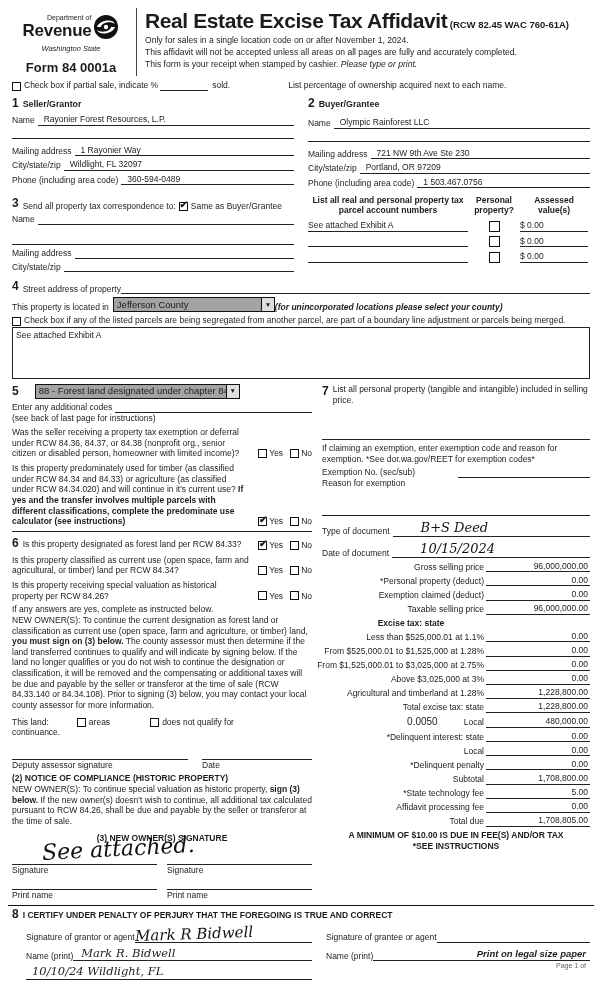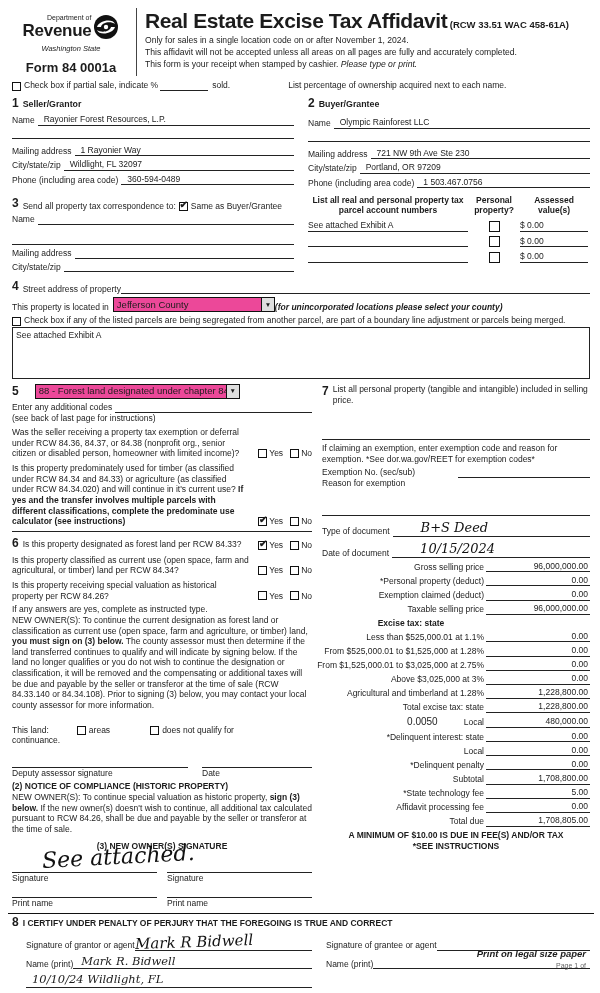--- a/index.html
+++ b/index.html
@@ -46,21 +46,21 @@
   .fieldrow .val { padding:0 4px 0 6px; white-space:nowrap; }
 
   
   .parcel-head { display:flex; font-weight:bold; text-align:center; line-height:1.15; }
   .parcel-row { display:flex; align-items:flex-end; margin-top:4px; }
   .pcol1 { width:160px; }
   .pcol2 { width:52px; display:flex; justify-content:center; }
   .pcol3 { width:68px; }
 
   
-  .dd { display:inline-flex; border:1.5px solid #111; height:15px; align-items:center; background:#ec4899; }
+  .dd { display:inline-flex; border:1.5px solid #111; height:15px; align-items:center; background:#a3a3a3; }
   .dd-text { padding:0 3px; font-size:9.5px; white-space:nowrap; overflow:hidden; }
   .dd-btn { width:13px; align-self:stretch; border-left:1px solid #111; display:flex; align-items:center; justify-content:center; font-size:6.5px; background:#dedede; flex:none; }
 
   .legalbox { border:1px solid #222; height:52px; padding:2px 3px; margin-top:1px; }
 
   
   .main { display:flex; gap:10px; margin-top:5px; }
   .mleft { width:300px; flex:none; }
   .mright { flex:1; min-width:0; }
   .q { display:flex; align-items:flex-end; margin-top:4px; }
@@ -112,21 +112,21 @@
             </svg>
         </span>
       </div>
       <div class="dor-state">Washington State</div>
       <div class="form-no">Form 84 0001a</div>
     </div>
     <div class="hdr-div"></div>
     <div class="title-block">
       <div class="title-line">
         <span class="title">Real Estate Excise Tax Affidavit</span>
-        <span class="title-suffix">(RCW 33.51 WAC 458-61A)</span>
+        <span class="title-suffix">(RCW 82.45 WAC 760-61A)</span>
       </div>
       <div class="hdr-note">Only for sales in a single location code on or after November 1, 2024.</div>
       <div class="hdr-note">This affidavit will not be accepted unless all areas on all pages are fully and accurately completed.</div>
       <div class="hdr-note"><span>This form is your receipt when stamped by cashier. </span><span class="i">Please type or print.</span></div>
     </div>
   </div>
 
   <div class="row" style="margin-top:2px;">
     <span class="cb"></span>
     <span style="padding:0 2px 0 3px;">Check box if partial sale, indicate %</span>
@@ -333,25 +333,25 @@
       <div class="q">
         <span class="qtext">Is this property receiving special valuation as historical property per RCW 84.26?</span>
         <span class="yn">
             <span class="cb"></span>
             <span>Yes</span>
             <span class="cb"></span>
             <span>No</span>
           </span>
       </div>
 
-      <div class="para">If any answers are yes, complete as instructed type.</div>
+      <div class="para">If any answers are yes, complete as instructed below.</div>
 
       <div><span>NEW OWNER(S): To continue the current designation as forest land or classification as current use (open space, farm and agriculture, or timber) land, </span><span class="b">you must sign on (3) below.</span><span> The county assessor must then determine if the land transferred continues to qualify and will indicate by signing below. If the land no longer qualifies or you do not wish to continue the designation or classification, it will be removed and the compensating or additional taxes will be due and payable by the seller or transferor at the time of sale (RCW 84.33.140 or 84.34.108). Prior to signing (3) below, you may contact your local county assessor for more information.</span></div>
 
-      <div class="row" style="margin-top:14px;">
+      <div class="row" style="margin-top:6px;">
         <span>This land:</span>
         <span class="cb" style="margin-left:28px;"></span>
           <span style="padding-left:3px;">areas</span>
         <span class="cb" style="margin-left:40px;"></span>
           <span style="padding-left:3px;">does not qualify for</span>
       </div>
       <div>continuance.</div>
 
       <div class="row" style="margin-top:12px; gap:14px;">
         <span class="line" style="flex:1.6;"></span>

